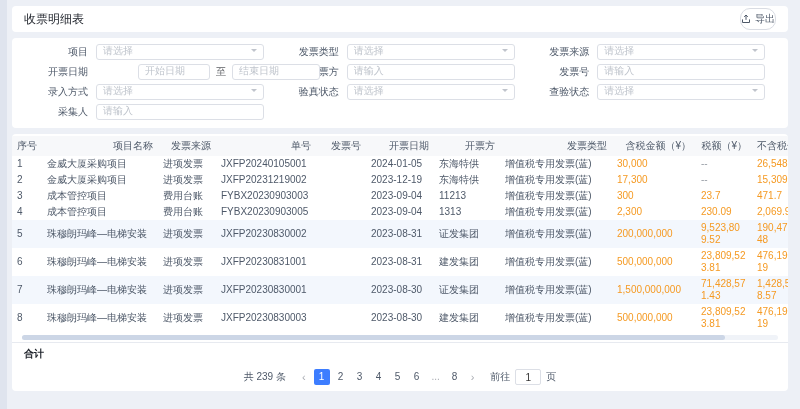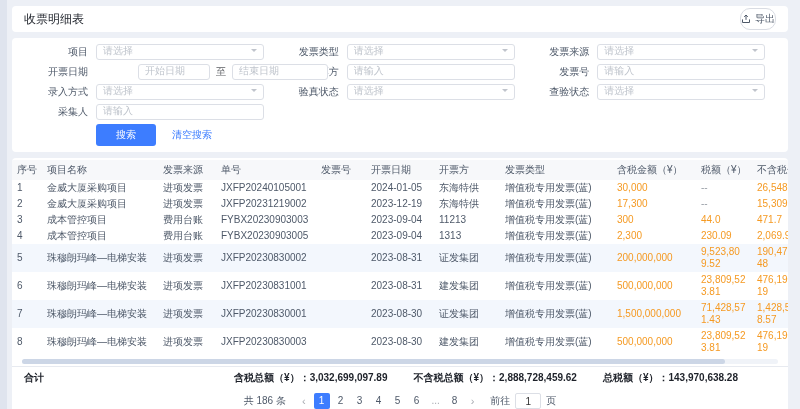--- a/index.html
+++ b/index.html
@@ -20,34 +20,34 @@
   .ex-icon svg { display:block; }
 
   
   .filter-card { margin-top:6px; padding:6px 12px 4px 12px; }
   .f-row { display:flex; margin-bottom:4px; }
   .field { flex:1; display:flex; align-items:center; min-width:0; }
   .f-label { width:64px; flex:none; text-align:right; margin-right:8px; color:#4e5969; }
   .control { position:relative; display:flex; align-items:flex-start; flex:1; max-width:168px; height:16px;
     border:1px solid #dcdfe6; border-radius:3px; background:#fff; padding:0 6px; }
   .control.date-start { flex:none; width:72px;margin-left:42px; }
-  .control.date-end { flex:none; width:96px; }
+  .control.date-end { flex:none; width:88px; }
   .ctrl-input { border:none; outline:none; width:100%; font-size:10px; color:#333; background:transparent; font-family:inherit; }
   .ctrl-input::placeholder { color:#bfc4cc; }
   .caret { flex:none; width:0; height:0; border:3.5px solid transparent; border-top-color:#c0c4cc; margin-left:4px; margin-top:4px; }
   .to-sep { margin:0 6px; color:#606266; }
   .btn-row { margin:4px 0 2px 72px; display:flex; align-items:center; gap:10px; }
   .btn-primary { background:#3D7DFF; color:#fff; border:none; border-radius:3px; padding:4px 20px; font-size:10px; cursor:pointer; font-family:inherit; }
   .btn-text { background:none; border:none; color:#3D7DFF; font-size:10px; padding:4px 6px; cursor:pointer; font-family:inherit; }
 
   
   .table-card { margin-top:6px; padding-top:2px; overflow:hidden; }
   .table-wrap { width:776px; overflow:hidden; }
   table { table-layout:fixed; width:812px; border-collapse:collapse; font-size:10px; }
-  thead th { background:#f7f8fa; color:#4e5969; font-weight:normal; text-align:left;
+  thead th { background:#f7f8fa; color:#4e5969; font-weight:normal; text-align:right;
     padding:4px 5px; white-space:nowrap; overflow:hidden; line-height:12px; }
   tbody td { padding:2px 5px; line-height:12px; color:#4e5969; word-break:break-all; vertical-align:middle; }
   tr.shaded td { background:#f3f7fd; }
   td.amt { color:#F59A23; }
   td.dash { color:#9aa0a8; }
 
   .h-scrollbar { height:5px; margin:3px 10px 2px 10px; border-radius:3px; background:#f0f3f8; }
   .h-thumb { height:5px; width:93%; border-radius:3px; background:#ccd6e6; }
 
   .summary-row { display:flex; align-items:center; border-top:1px solid #e7eaf0; padding:4px 12px; font-weight:bold; color:#1d2129; }
@@ -162,24 +162,20 @@
       <div class="field">
         <span class="f-label">采集人</span>
         <div class="control">
           <input class="ctrl-input" placeholder="请输入" style="">
         </div>
       </div>
       <div class="field"></div>
       <div class="field"></div>
     </div>
 
-    <div class="btn-row">
-      <button class="btn-primary">搜索</button>
-      <button class="btn-text">清空搜索</button>
-    </div>
   </div>
 
   <div class="card table-card">
     <div class="table-wrap">
       <table>
         <colgroup>
             <col style="width: 30px;">
             <col style="width: 116px;">
             <col style="width: 58px;">
             <col style="width: 100px;">
@@ -236,21 +232,21 @@
             <tr>
               <td>3</td>
               <td>成本管控项目</td>
               <td>费用台账</td>
               <td>FYBX20230903003</td>
               <td></td>
               <td>2023-09-04</td>
               <td>11213</td>
               <td>增值税专用发票(蓝)</td>
               <td class="amt">300</td>
-              <td class="amt">44.0</td>
+              <td class="amt">23.7</td>
               <td class="amt">471.7</td>
             </tr>
             <tr>
               <td>4</td>
               <td>成本管控项目</td>
               <td>费用台账</td>
               <td>FYBX20230903005</td>
               <td></td>
               <td>2023-09-04</td>
               <td>1313</td>
@@ -314,35 +310,24 @@
           </tbody>
       </table>
     </div>
 
     <div class="h-scrollbar">
       <div class="h-thumb"></div>
     </div>
 
     <div class="summary-row">
       <span class="sum-label">合计</span>
-      <div class="totals">
-        <span class="total-item">
-          <span>含税总额（¥）：</span><span>3,032,699,097.89</span>
-        </span>
-        <span class="total-item">
-          <span>不含税总额（¥）：</span><span>2,888,728,459.62</span>
-        </span>
-        <span class="total-item">
-          <span>总税额（¥）：</span><span>143,970,638.28</span>
-        </span>
-      </div>
     </div>
 
     <div class="pagination">
-      <span class="pg-total">共 186 条</span>
+      <span class="pg-total">共 239 条</span>
       <span class="pg-arrow">‹</span>
       <span class="pg-pages">
           <span class="page-btn active">1</span>
           <span class="page-btn">2</span>
           <span class="page-btn">3</span>
           <span class="page-btn">4</span>
           <span class="page-btn">5</span>
           <span class="page-btn">6</span>
           <span class="page-btn dots">...</span>
           <span class="page-btn">8</span>

